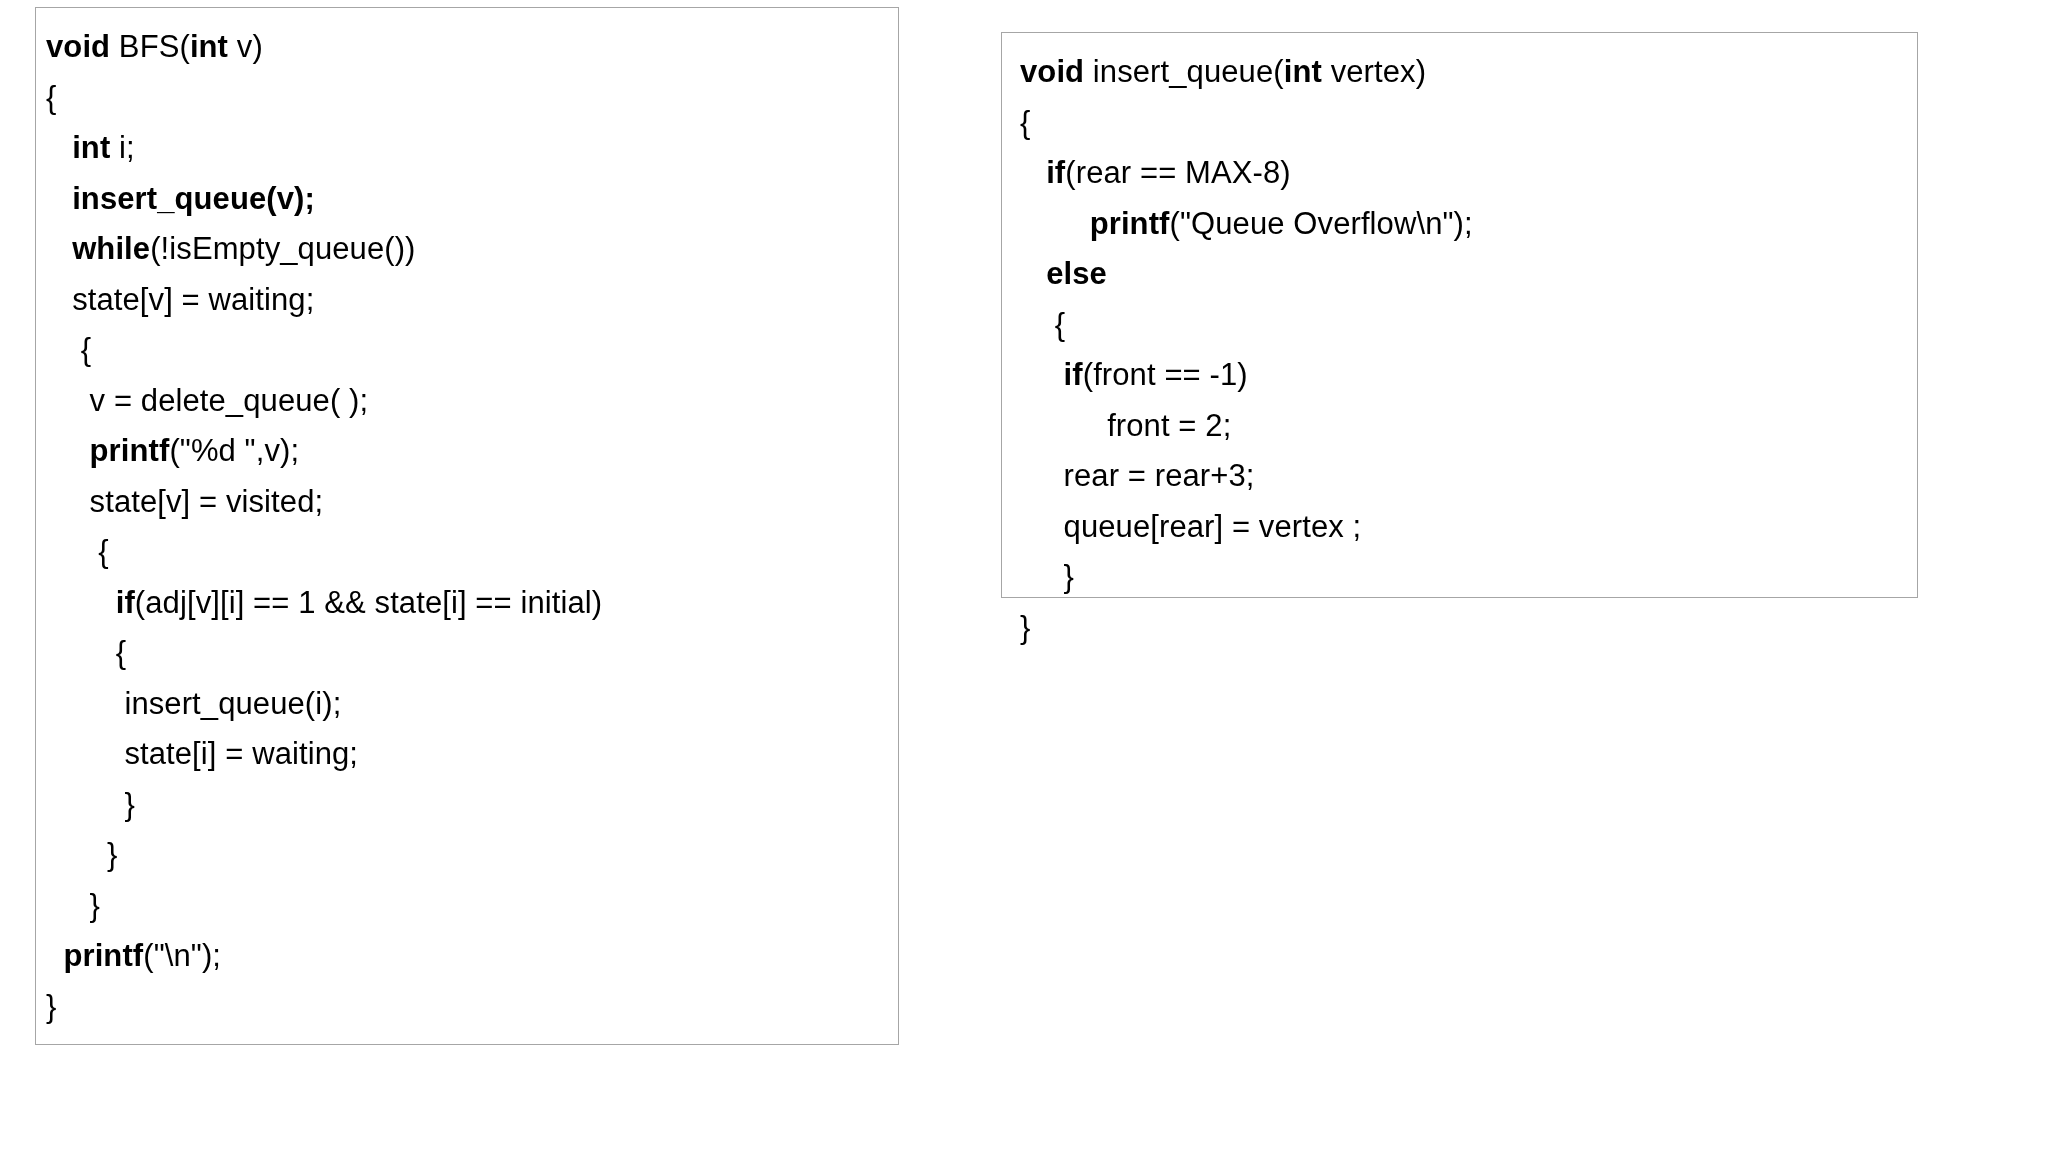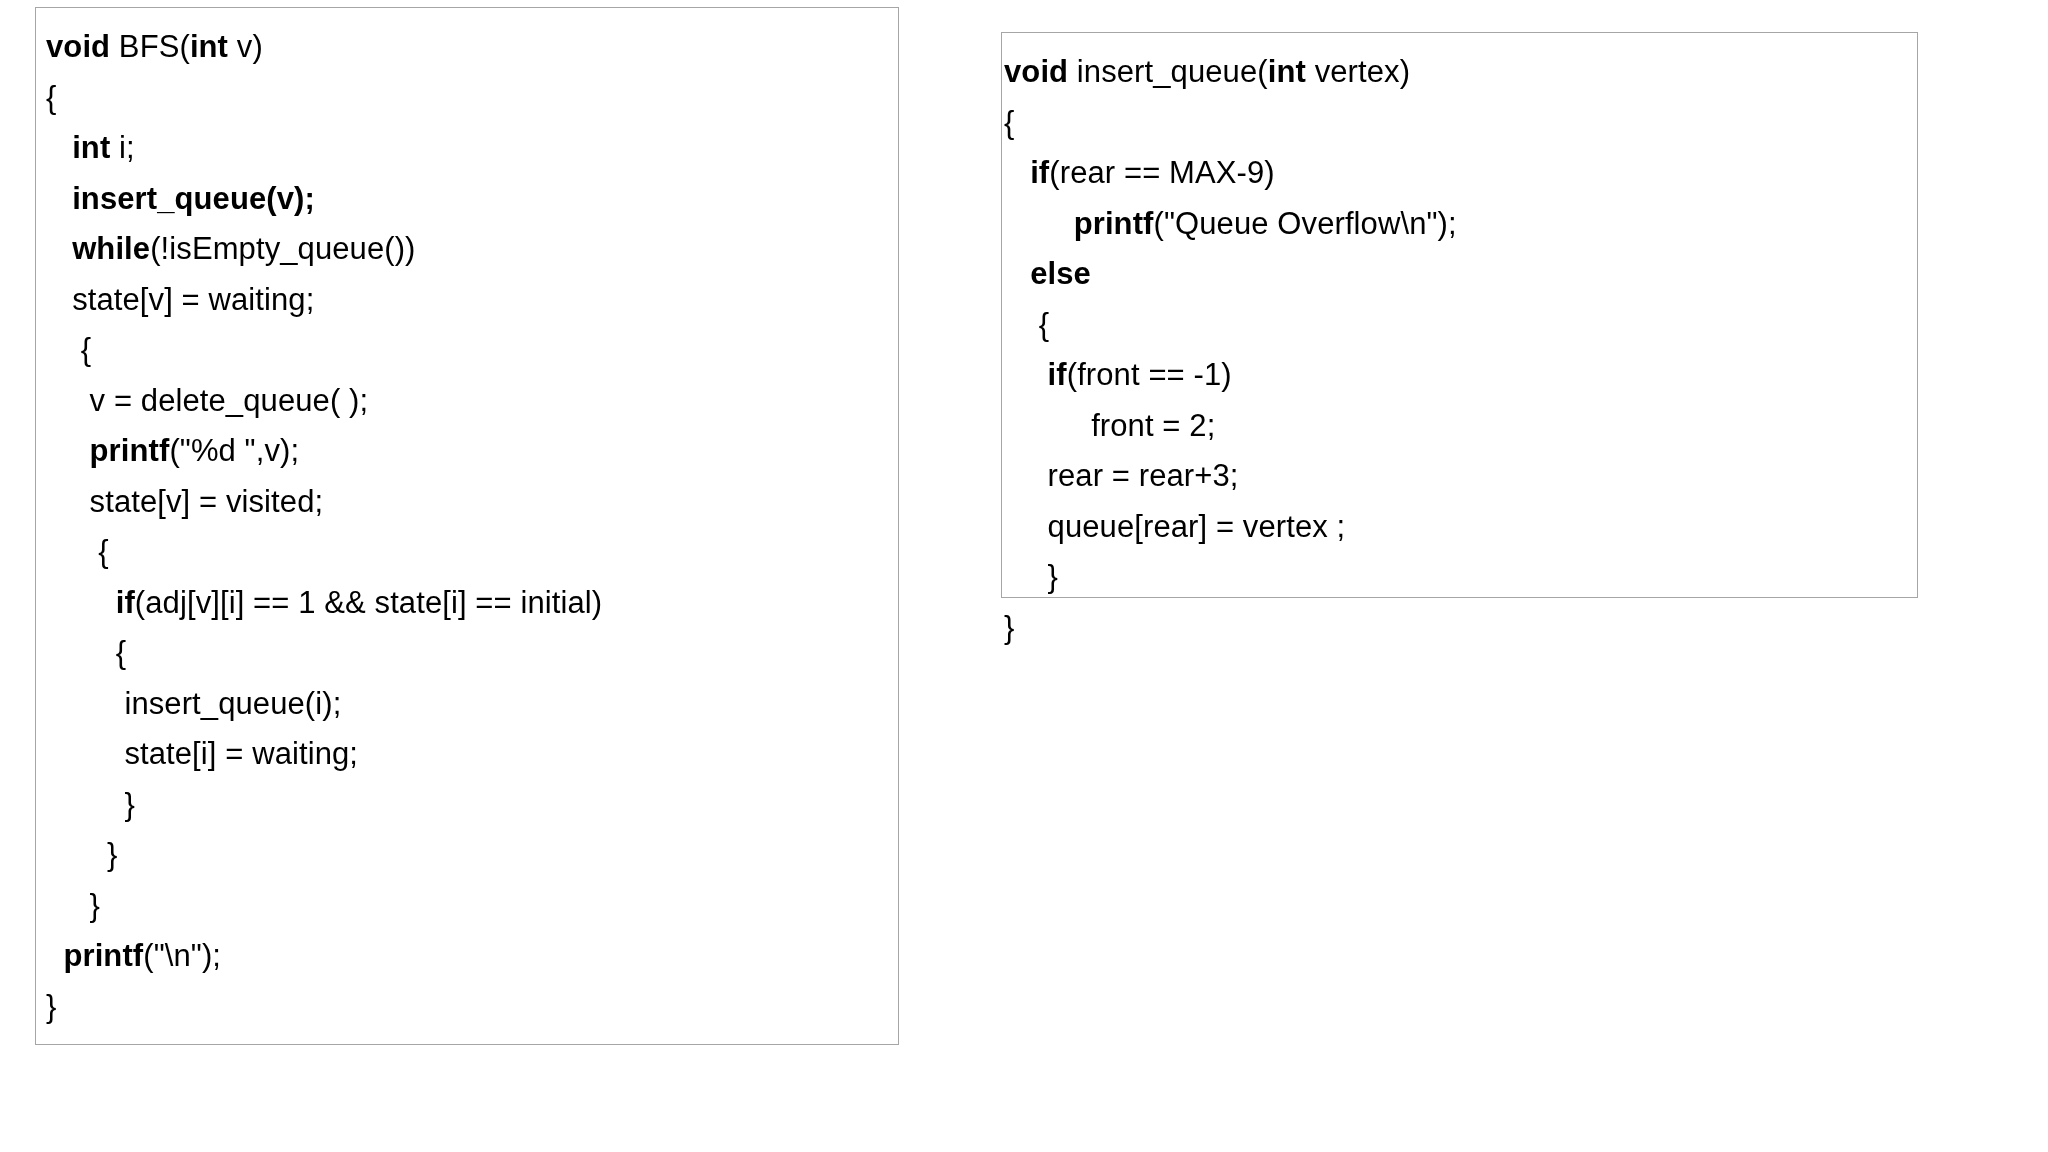--- a/index.html
+++ b/index.html
@@ -32,21 +32,21 @@
     height: 1038px;
     padding: 14px 24px 10px 10px;
   }
 
   
   #box-insert-queue {
     left: 1001px;
     top: 32px;
     width: 917px;
     height: 566px;
-    padding: 14px 10px 10px 2px;
+    padding: 14px 10px 10px 18px;
   }
 
   .code-listing {
     margin: 0;
     padding: 0;
     list-style: none;
   }
 
   .code-line {
     font-size: 31px;
@@ -91,21 +91,21 @@
       <div class="code-line"><span class="txt">     }</span></div>
       <div class="code-line"><span class="txt">  </span><span class="txt kw">printf</span><span class="txt">("\n");</span></div>
       <div class="code-line"><span class="txt">}</span></div>
     </div>
 </div>
 
 <div class="code-box" id="box-insert-queue">
   <div class="code-listing">
       <div class="code-line"><span class="txt kw">void</span><span class="txt"> insert_queue(</span><span class="txt kw">int</span><span class="txt"> vertex)</span></div>
       <div class="code-line"><span class="txt">{</span></div>
-      <div class="code-line"><span class="txt">   </span><span class="txt kw">if</span><span class="txt">(rear == MAX-9)</span></div>
+      <div class="code-line"><span class="txt">   </span><span class="txt kw">if</span><span class="txt">(rear == MAX-8)</span></div>
       <div class="code-line"><span class="txt">        </span><span class="txt kw">printf</span><span class="txt">("Queue Overflow\n");</span></div>
       <div class="code-line"><span class="txt">   </span><span class="txt kw">else</span></div>
       <div class="code-line"><span class="txt">    {</span></div>
       <div class="code-line"><span class="txt">     </span><span class="txt kw">if</span><span class="txt">(front == -1)</span></div>
       <div class="code-line"><span class="txt">          front = 2;</span></div>
       <div class="code-line"><span class="txt">     rear = rear+3;</span></div>
       <div class="code-line"><span class="txt">     queue[rear] = vertex ;</span></div>
       <div class="code-line"><span class="txt">     }</span></div>
       <div class="code-line"><span class="txt">}</span></div>
     </div>

